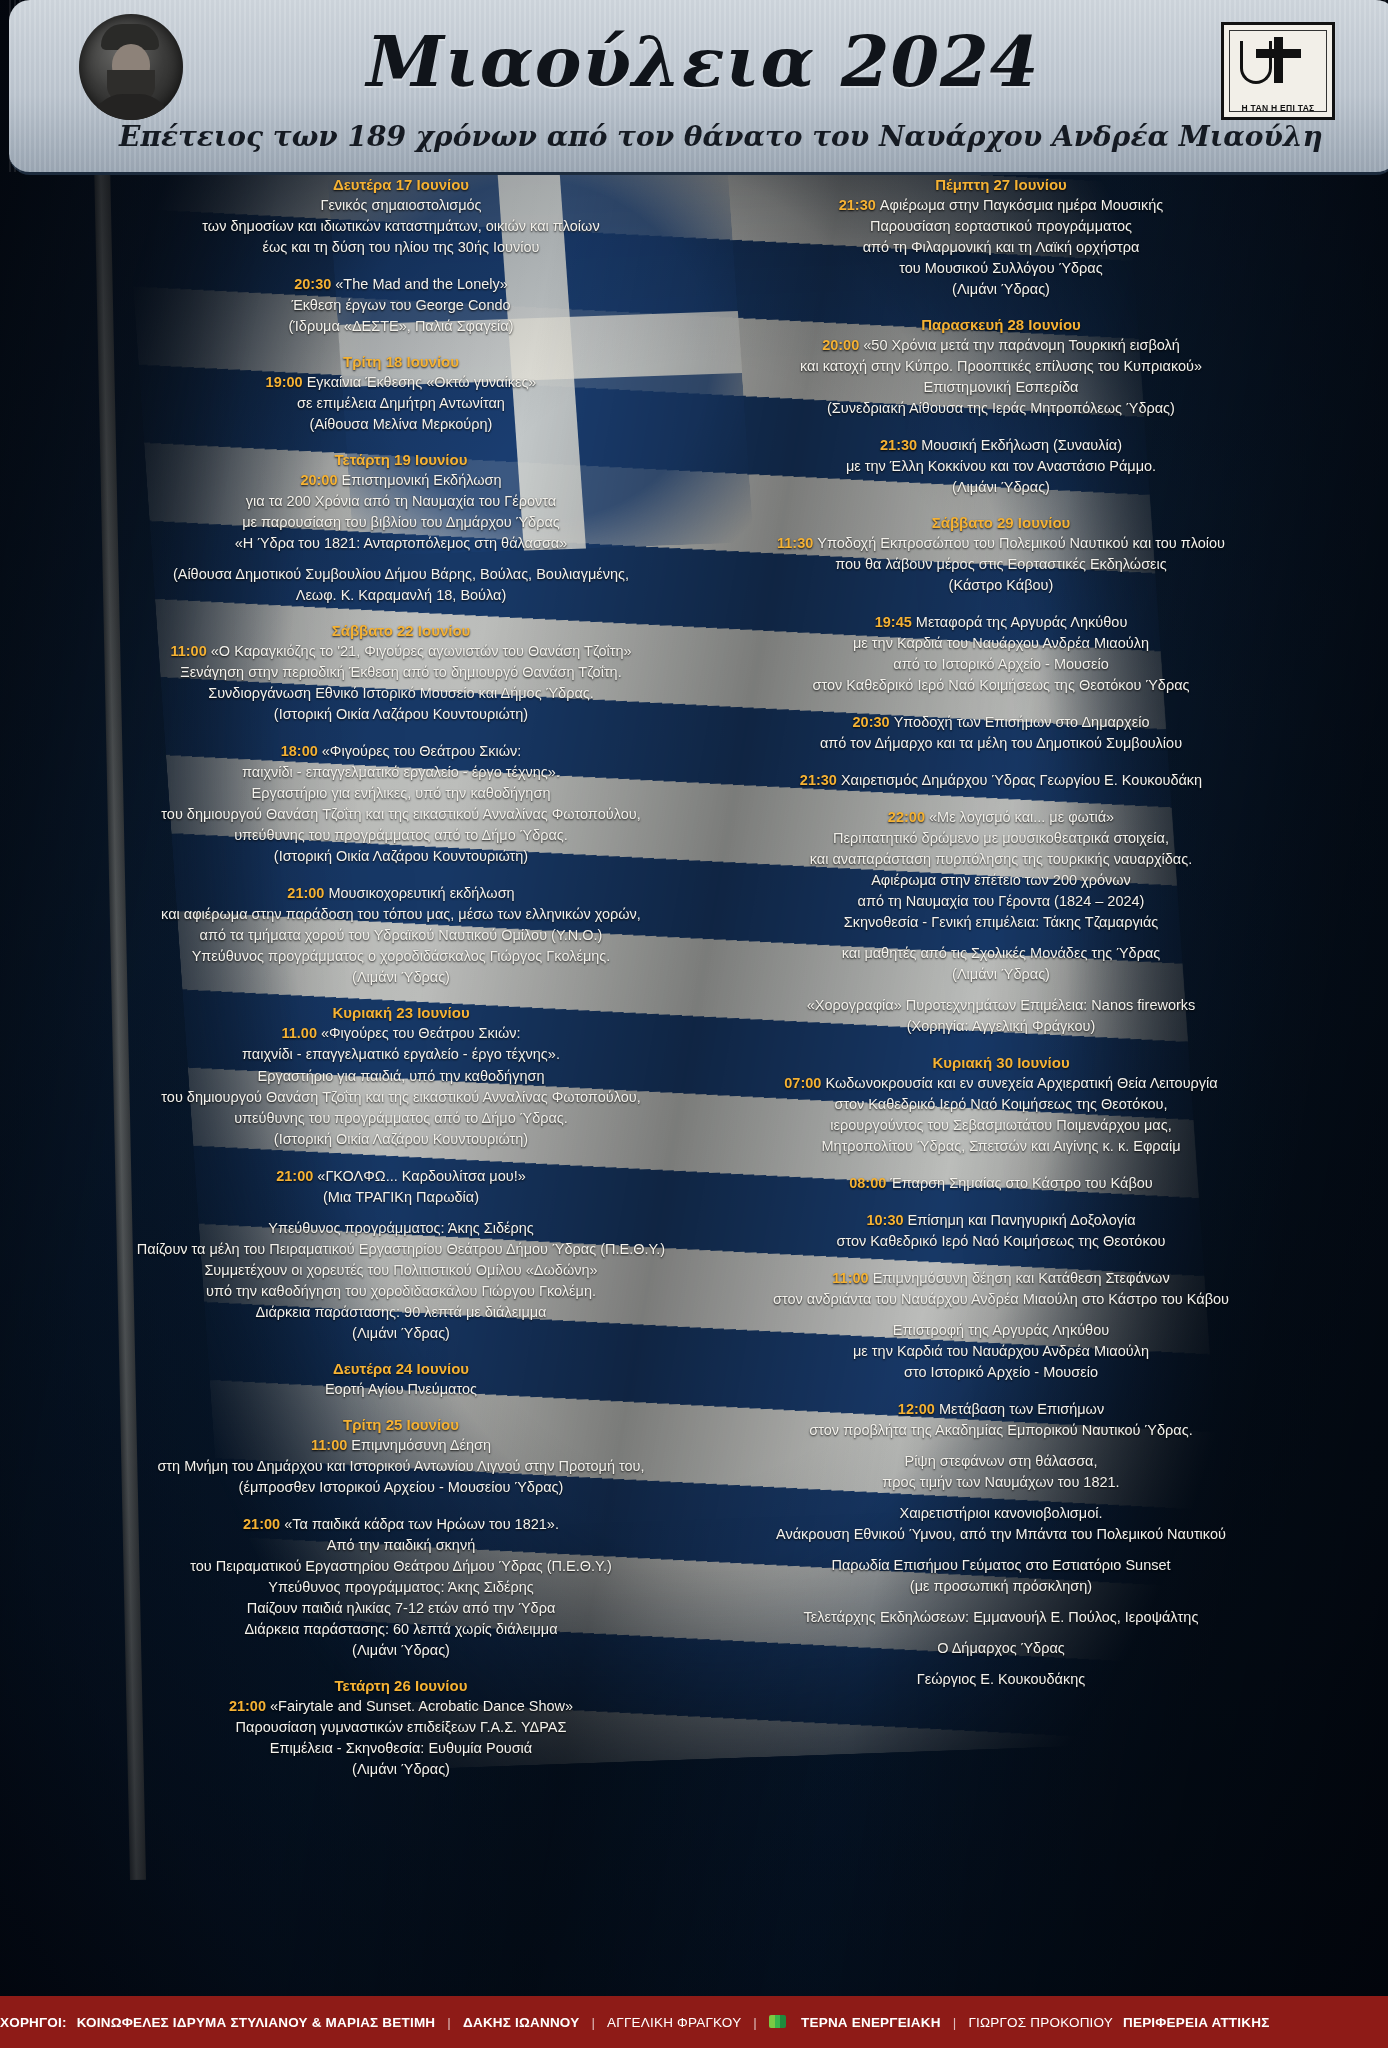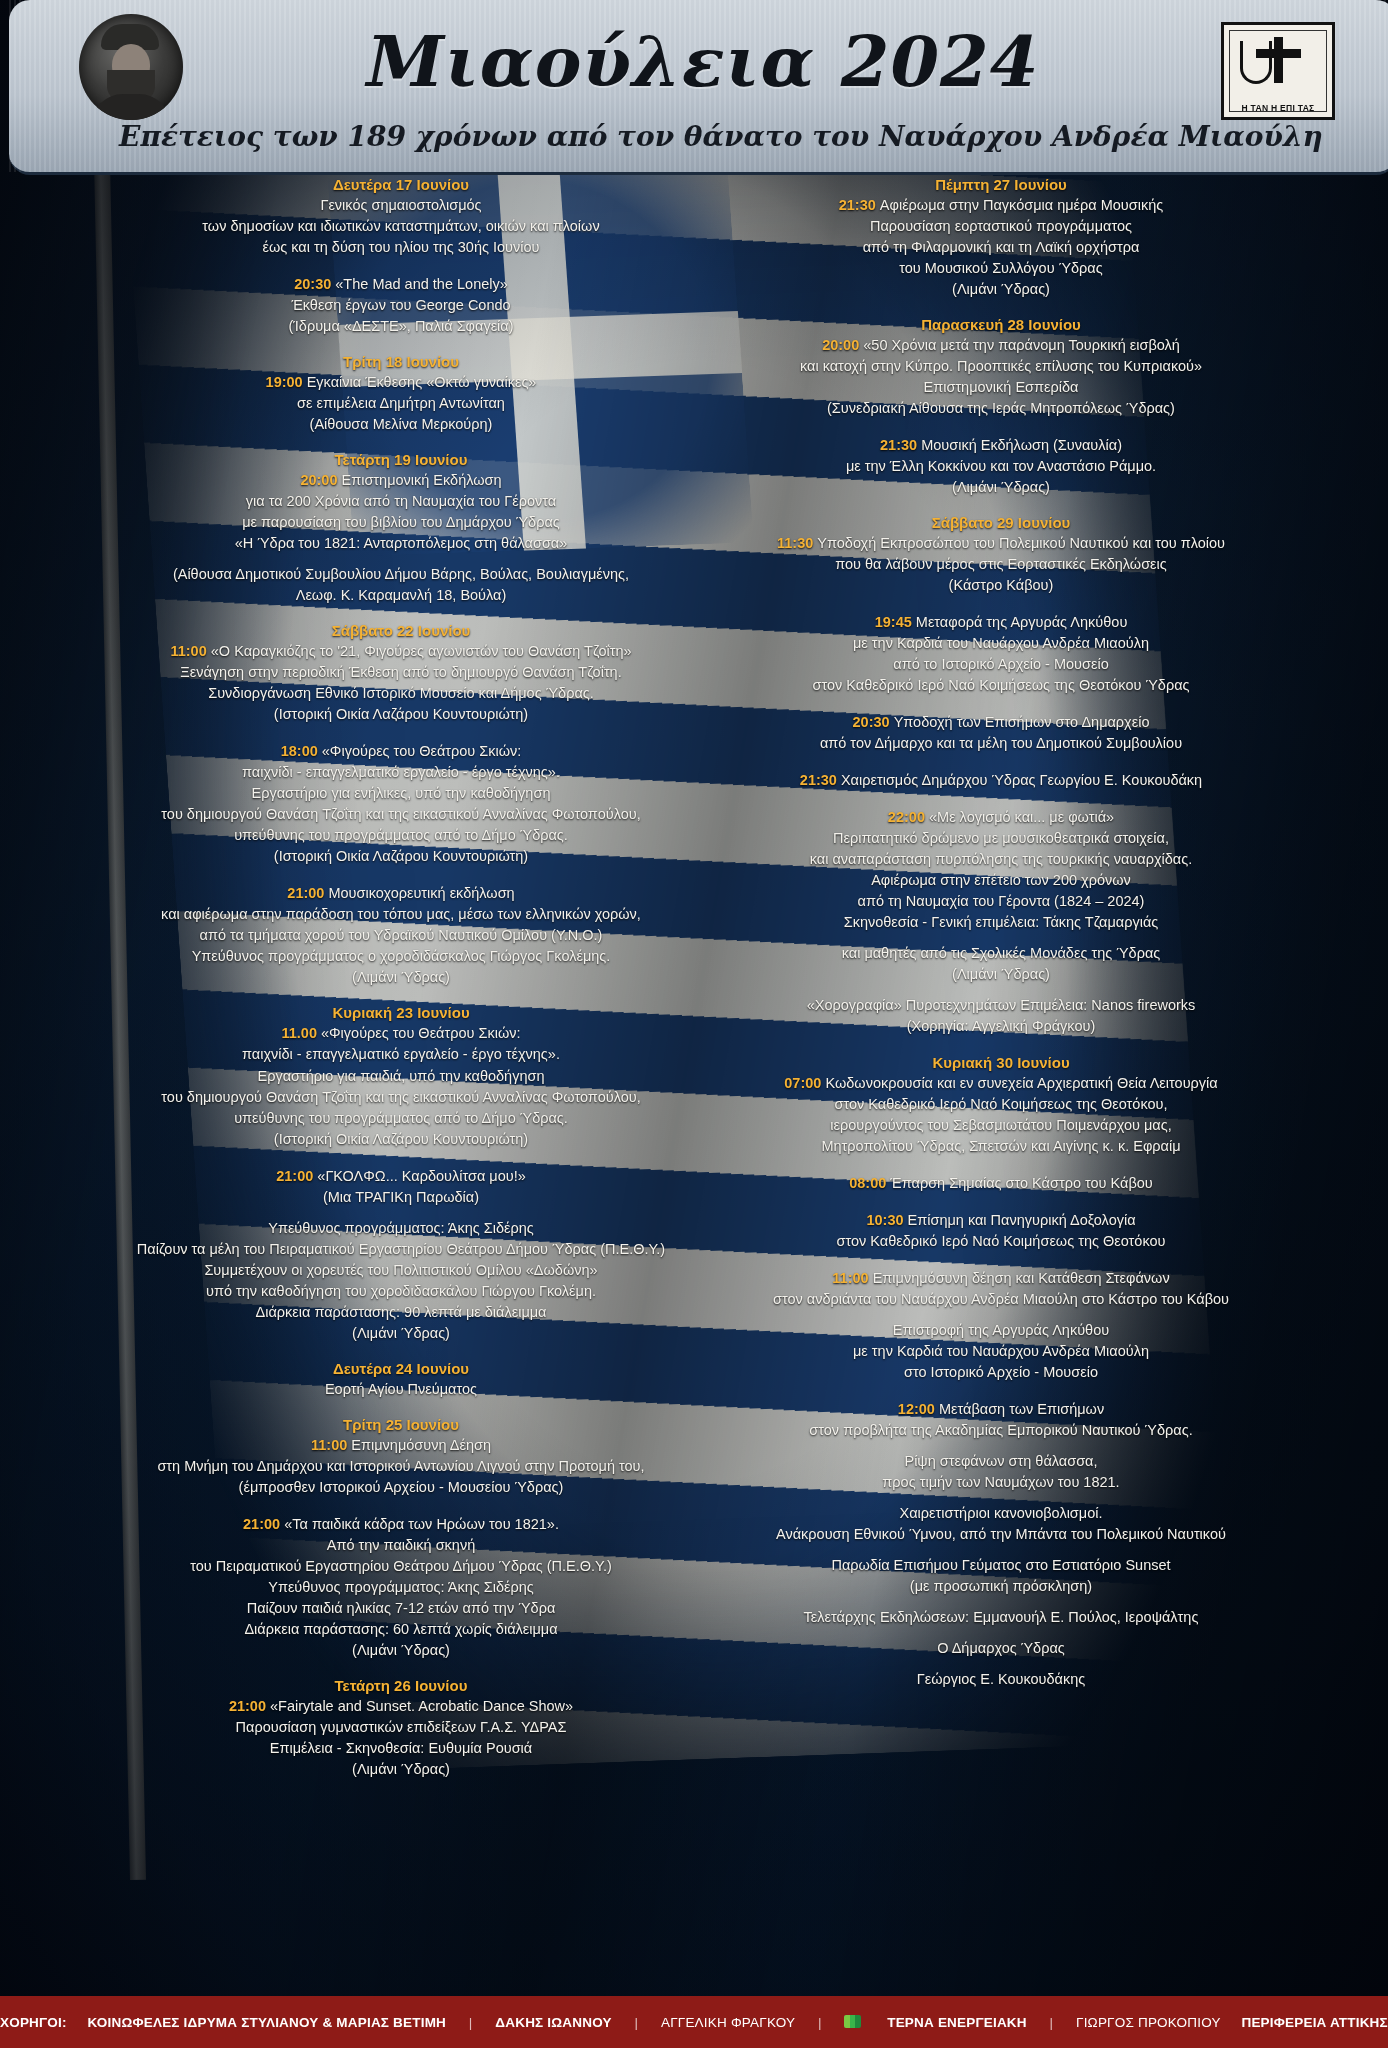--- a/index.html
+++ b/index.html
@@ -152,21 +152,21 @@
     color:#f4f2ec; font-size:14.5px; line-height:1.45;
     text-shadow:0 1px 2px rgba(0,0,0,.9);
   }
   .line .t{ color:#f5b234; font-weight:700;margin-top:7px; }
   .gap{ height:10px; }
 
   
   .sponsors{
     position:absolute; left:0; bottom:0; width:1388px; height:52px;
     background:#8e1b17;
-    display:flex; align-items:center; justify-content:space-between; gap:10px;
+    display:flex; align-items:center; justify-content:flex-start; gap:10px;
     color:#fff; font-size:13.5px; letter-spacing:.2px;
   }
   .sponsors .lbl{ font-weight:700; }
   .sponsors .sep{ opacity:.7; padding:0 2px; }
   .sponsors .b{ font-weight:700; }
   .terna-mark{
     display:inline-block; width:17px; height:13px; margin-right:5px;
     background:
       linear-gradient(90deg,#7ac943 0 33%,#39b54a 33% 66%,#1f8a3c 66% 100%);
     border-radius:2px; vertical-align:-1px;

